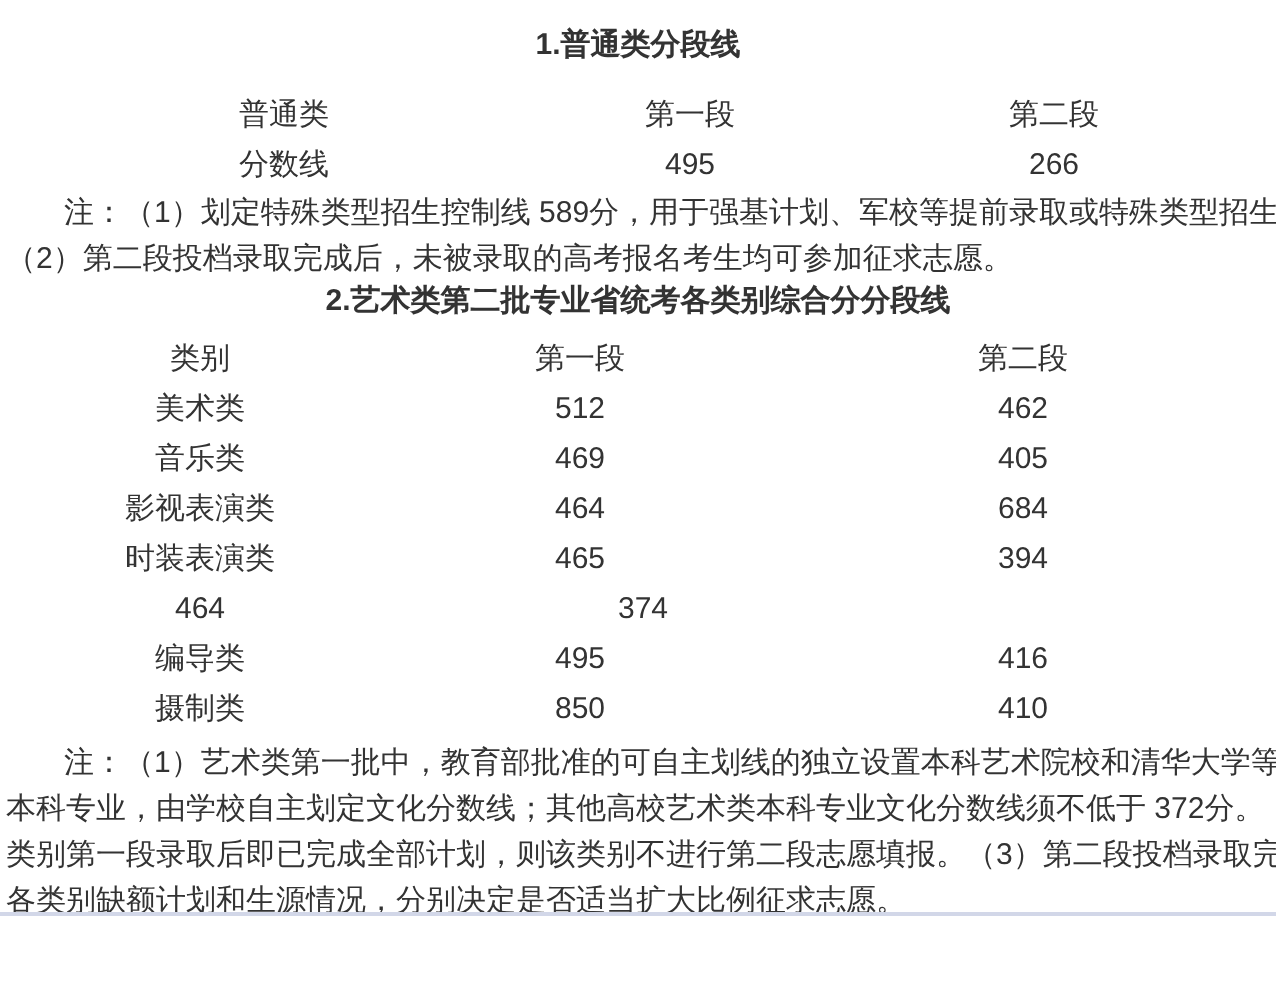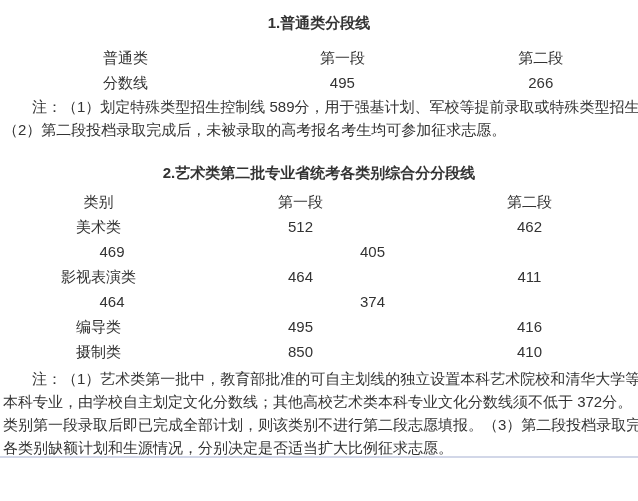--- a/index.html
+++ b/index.html
@@ -10,32 +10,32 @@
     font-size: 15px; color: #333333;
     overflow: hidden; position: relative;
   }
   .page { width: 638px; height: 458px; position: relative; overflow: hidden; background: #fff; }
 
   .sec-title {
     text-align: center; font-weight: 700; font-size: 15px;
     line-height: 20px; white-space: nowrap; color: #333;
   }
   .t1 { margin-top: 13px; }
-  .t2 { margin-top: 22px; }
+  .t2 { margin-top: 0; }
 
   .score-table { width: 638px; }
-  .tbl-row { display: flex; height: 25px; line-height: 25px; gap: 39px; }
+  .tbl-row { display: flex; height: 25px; line-height: 25px; }
   .cell { text-align: center; overflow: hidden; white-space: nowrap; }
 
   .table1 { margin-top: 12px; padding-left: 10px; }
   .table1 .c0 { width: 264px; }
   .table1 .c1 { width: 142px; }
   .table1 .c2 { width: 222px; }
 
-  .table2 { margin-top: 6px; padding-left: 17px; }
+  .table2 { margin-top: 6px; padding-left: 5px; }
   .table2 .c0 { width: 190px; }
   .table2 .c1 { width: 190px; }
   .table2 .c2 { width: 253px; }
 
   .notes { width: 638px; }
   .notes1 { margin-top: 0; }
   .notes2 { margin-top: 3px; }
   .note-line {
     line-height: 23px; white-space: nowrap; overflow: hidden;
     padding-left: 3px; color: #333;
@@ -80,27 +80,33 @@
       <div class="cell c0">类别</div>
       <div class="cell c1">第一段</div>
       <div class="cell c2">第二段</div>
     </div>
     <div class="tbl-row">
       <div class="cell c0">美术类</div>
       <div class="cell c1">512</div>
       <div class="cell c2">462</div>
     </div>
     <div class="tbl-row">
+      <div class="cell c0">音乐类</div>
       <div class="cell c1">469</div>
       <div class="cell c2">405</div>
     </div>
     <div class="tbl-row">
       <div class="cell c0">影视表演类</div>
       <div class="cell c1">464</div>
-      <div class="cell c2">411</div>
+      <div class="cell c2">684</div>
+    </div>
+    <div class="tbl-row">
+      <div class="cell c0">时装表演类</div>
+      <div class="cell c1">465</div>
+      <div class="cell c2">394</div>
     </div>
     <div class="tbl-row">
       <div class="cell c1">464</div>
       <div class="cell c2">374</div>
     </div>
     <div class="tbl-row">
       <div class="cell c0">编导类</div>
       <div class="cell c1">495</div>
       <div class="cell c2">416</div>
     </div>

